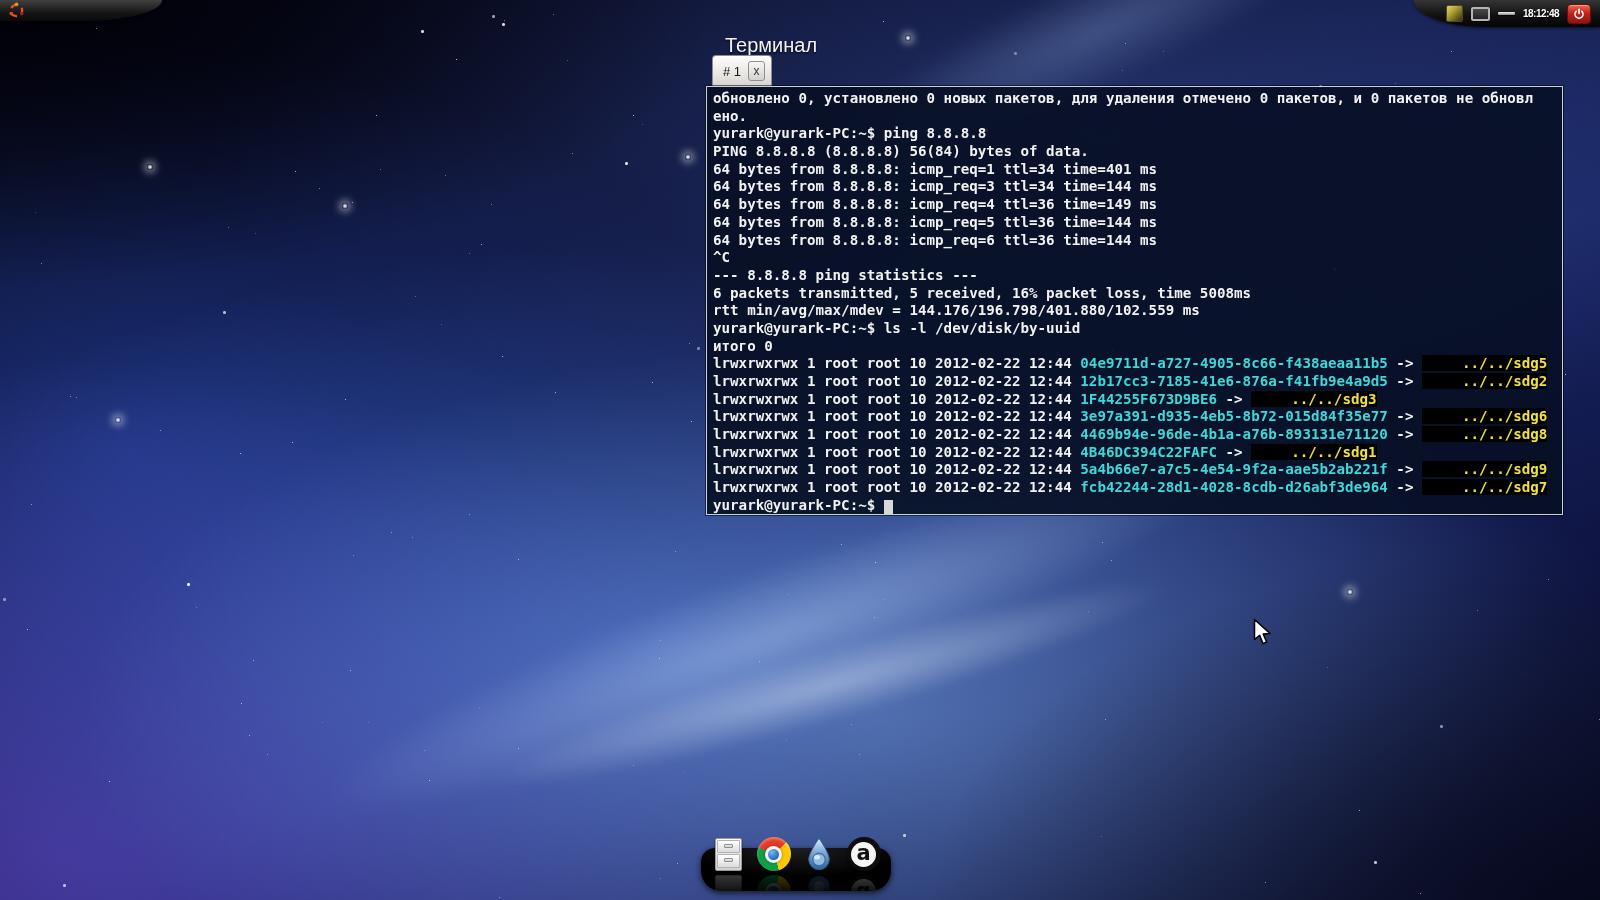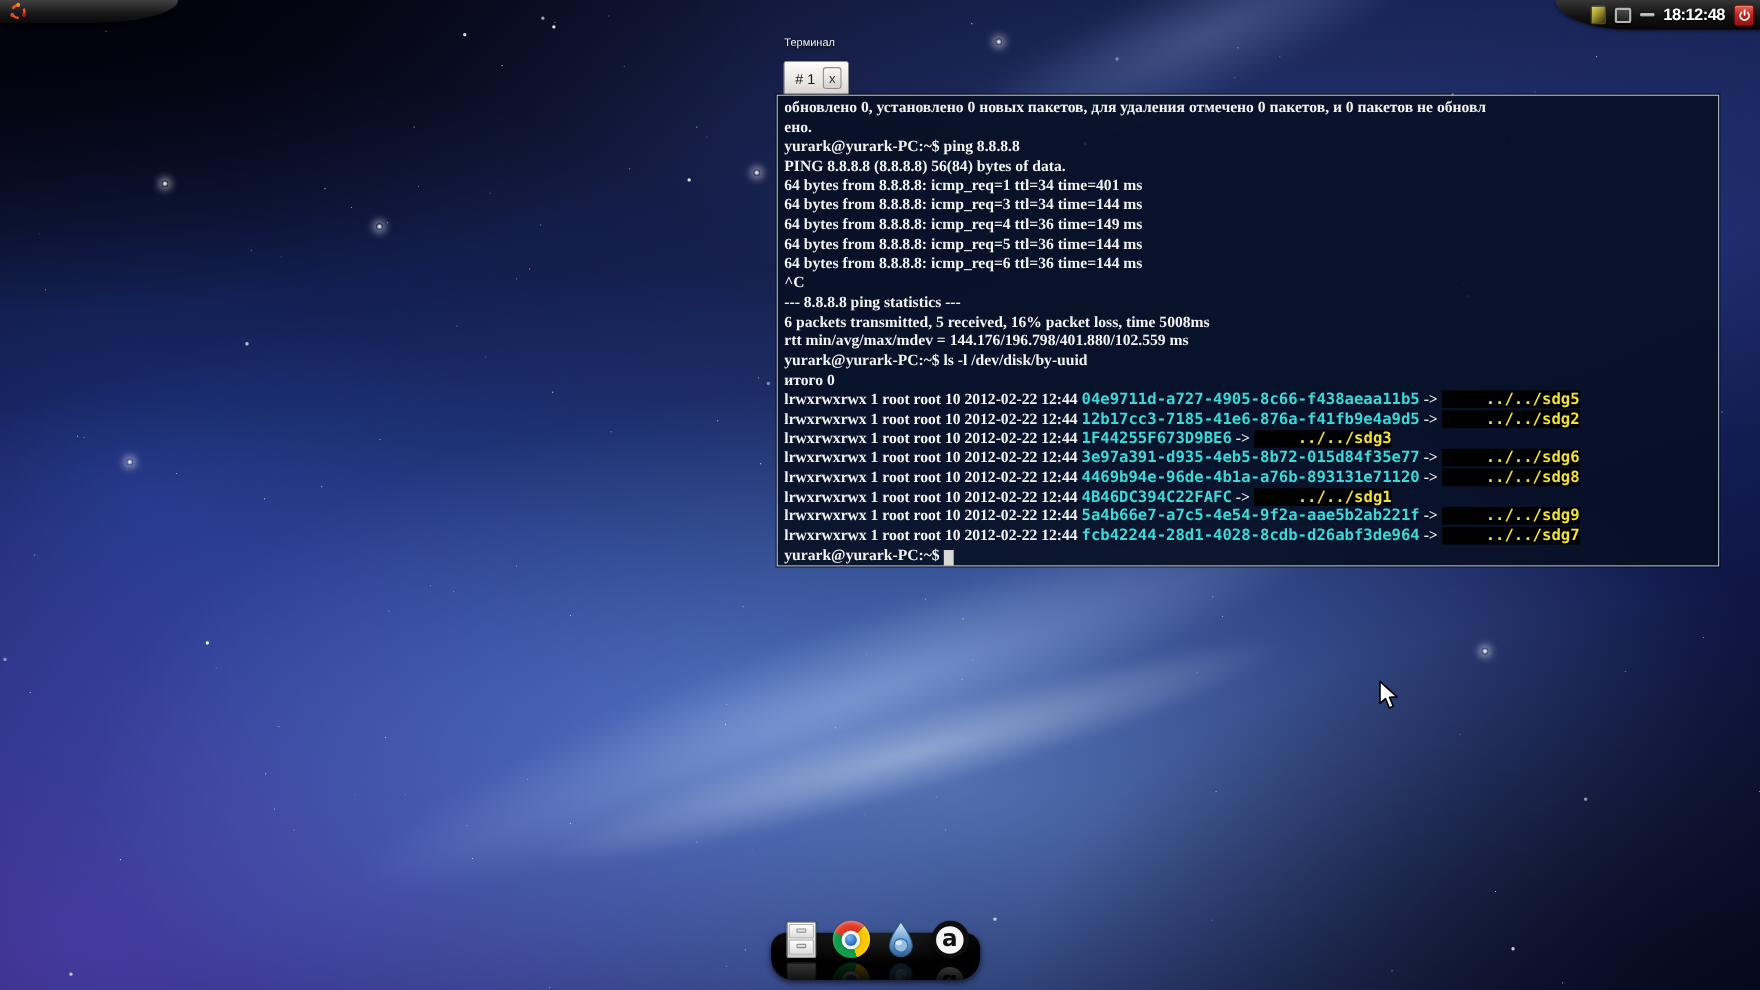--- a/index.html
+++ b/index.html
@@ -41,47 +41,47 @@
   #panel-right { position:absolute; right:0; top:0; width:186px; height:27px;
     padding-left:32px; padding-right:5px; display:flex; align-items:center; gap:8px;
     background:linear-gradient(#353535, #121212 55%, #050505);
     border-bottom-left-radius:70px 27px; box-shadow:0 1px 3px rgba(0,0,0,0.6); }
   .tray-thumb { width:17px; height:17px; border:1px solid #4a4a30; border-radius:2px;
     background:linear-gradient(135deg, #e2d45c 0%, #b3a63c 35%, #6d651d 70%, #35310e 100%); }
   .tray-display { width:19px; height:14px; border:2px solid #b5b5b5; border-radius:2px;
     background:linear-gradient(#4a4a4a, #222); box-shadow:0 1px 1px rgba(0,0,0,0.8); }
   .tray-dash { width:17px; height:3px; border-radius:1px;
     background:linear-gradient(#f2f2f2, #8a8a8a); box-shadow:0 1px 1px rgba(0,0,0,0.8); }
-  #clock { color:#fff; font-weight:700; font-size:15px; letter-spacing:-0.5px;
+  #clock { color:#fff; font-weight:700; font-size:10px; letter-spacing:-0.5px;
     text-shadow:0 1px 2px #000; white-space:nowrap; }
   #power-btn { width:24px; height:20px; border-radius:4px; border:1px solid #6d0d0d;
     background:linear-gradient(#ec6a55, #c4241b 45%, #8f1410);
     display:flex; align-items:center; justify-content:center; cursor:pointer;
     box-shadow:inset 0 1px 0 rgba(255,255,255,0.35); }
 
   
   #terminal { position:absolute; left:706px; top:31px; width:857px; }
-  #term-title { color:#f2f2f2; font-size:10px; padding:3px 0 3px 7px; height:24px;
-    text-shadow:0 1px 2px rgba(0,0,0,0.9); }
+  #term-title { color:#f2f2f2; font-size:20px; padding:3px 0 3px 7px; height:24px;
+    text-shadow:0 1px 2px rgba(0,0,0,0.9);margin-left:12px; }
   #term-tabbar { height:31px; display:flex; align-items:flex-end; padding-left:6px; }
   #term-tab { display:flex; align-items:center; gap:7px; height:31px; padding:0 6px 0 10px;
     background:linear-gradient(#fdfdfc, #e6e2de 70%, #d7d2cd);
     border:1px solid #8c8c8c; border-bottom:none; border-radius:4px 4px 0 0; cursor:pointer;
     box-shadow:inset 0 1px 0 #fff; }
   #term-tab-label { color:#1a1a1a; font-size:13px; }
   #term-tab-close { width:17px; height:20px; display:flex; align-items:center; justify-content:center;
     background:linear-gradient(#f7f7f7, #d4d2cf); border:1px solid #8f8f8f; border-radius:3px;
     color:#333; font-size:12px; line-height:1; cursor:pointer; }
   #term-body { height:429px; padding:3px 6px; overflow:hidden;
     background:rgba(7,16,35,0.90);
     border:1px solid #c9d3da; outline:1px solid rgba(0,0,0,0.55);
     font-family:"DejaVu Sans Mono", monospace; font-weight:700; font-size:14.2px;
     line-height:17.7px; white-space:pre; cursor:text; }
   .term-line { height:17.7px; }
-  .c-fg     { color:var(--term-fg);font-family:Liberation Serif, serif; }
+  .c-fg     { color:var(--term-fg); }
   .c-cyan   { color:var(--term-cyan);margin-top:43px; }
   .c-link   { color:var(--term-link-fg); background:var(--term-link-bg);padding-left:40px; }
   .c-cursor { background:var(--term-cursor); color:var(--term-cursor); display:inline-block; width:9px; height:16px; vertical-align:-3px; }
 
   
   #dock-area { position:absolute; left:701px; top:836px; width:190px; height:64px; }
   .dock-pill { position:absolute; left:0; top:12px; width:190px; height:43px; overflow:hidden;
     border-radius:14px 14px 20px 20px;
     background:radial-gradient(ellipse 80% 90% at 50% 0%, #1f1f1f 0%, #000 75%);
     box-shadow:0 2px 6px rgba(0,0,0,0.7); }

